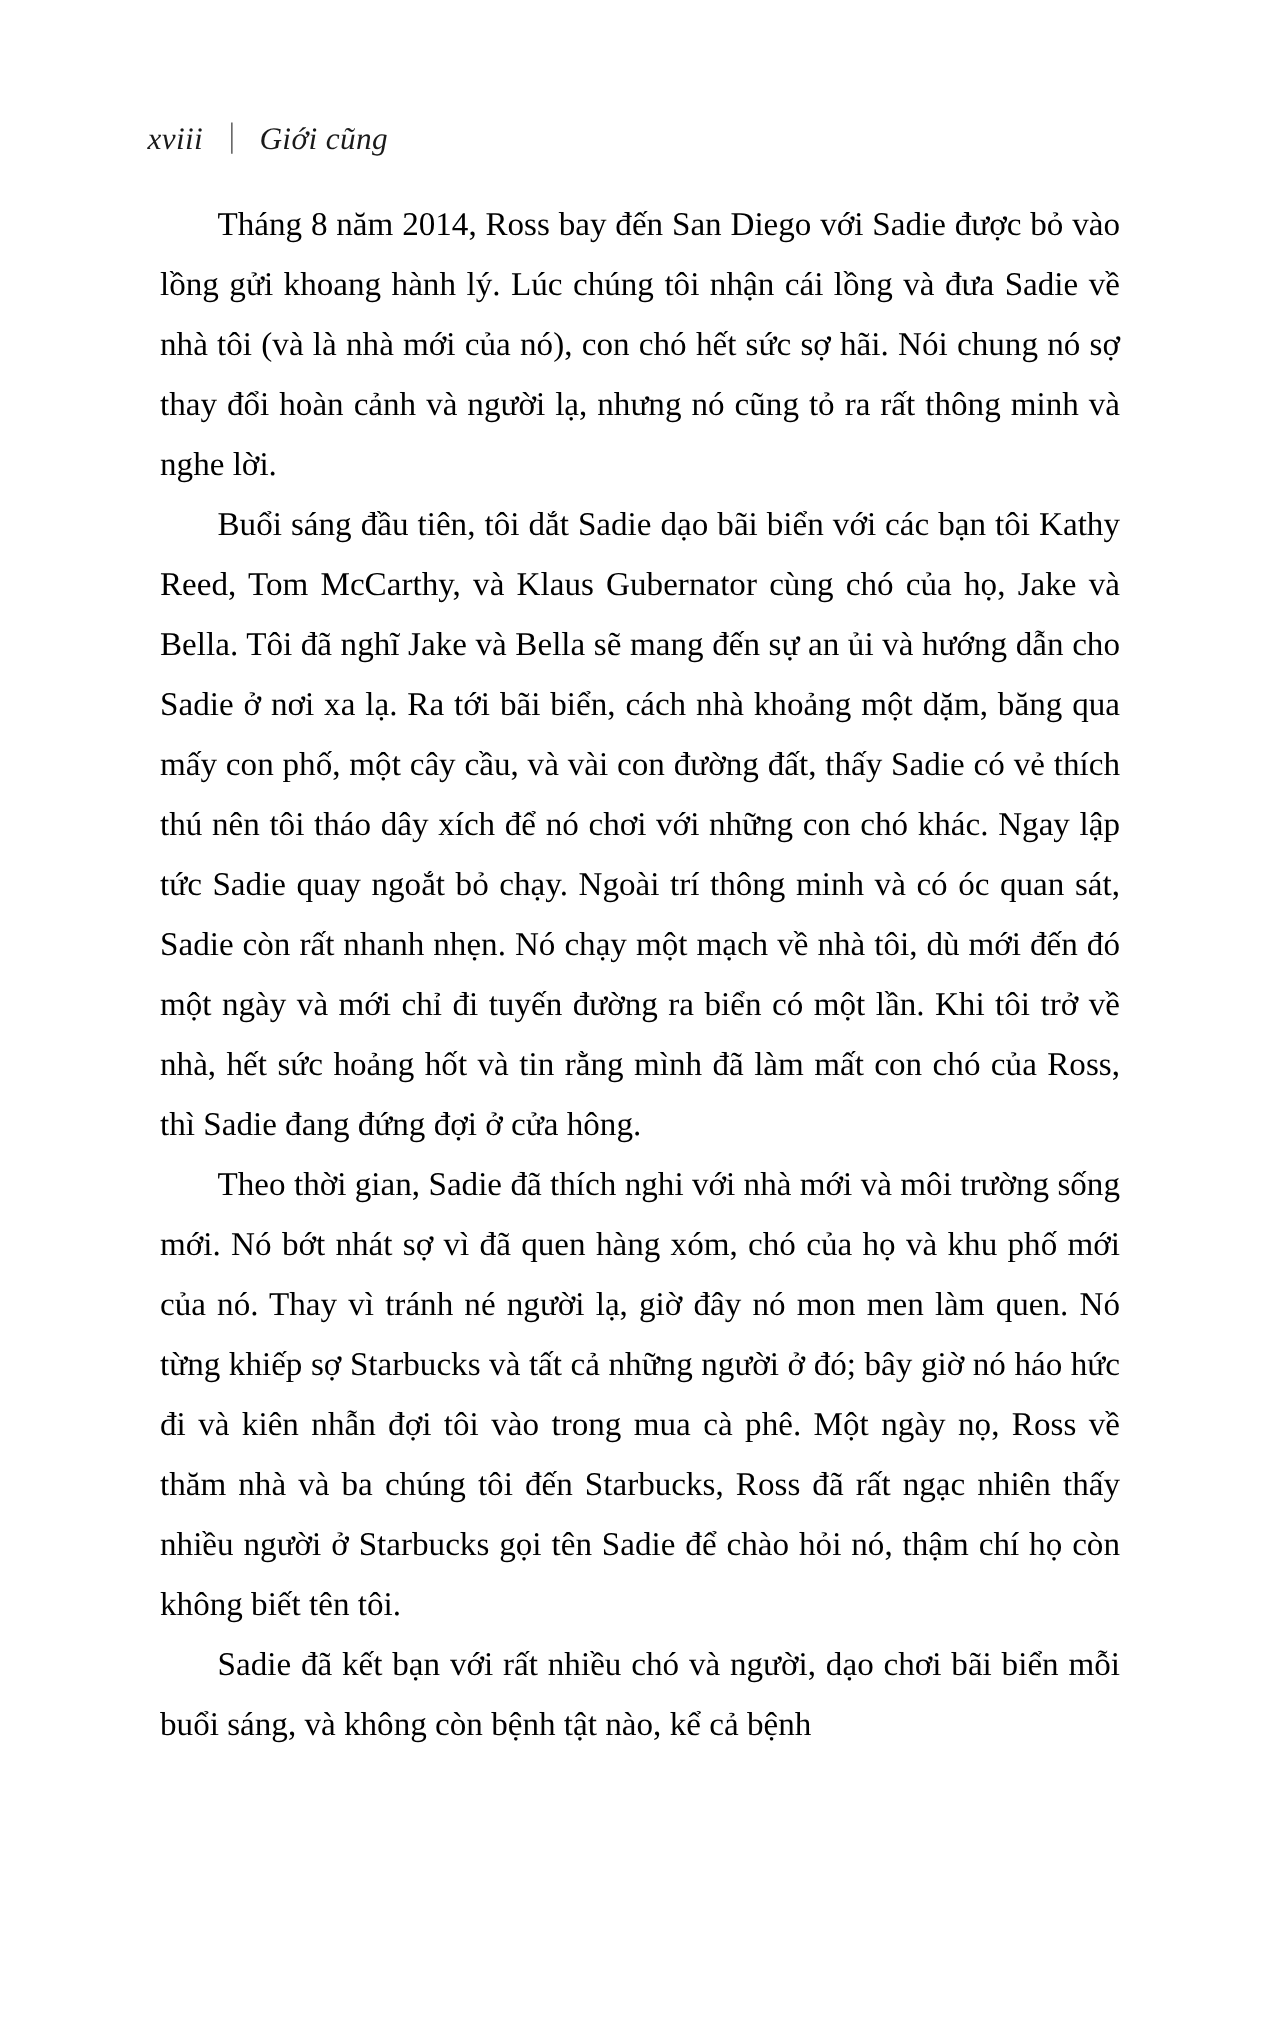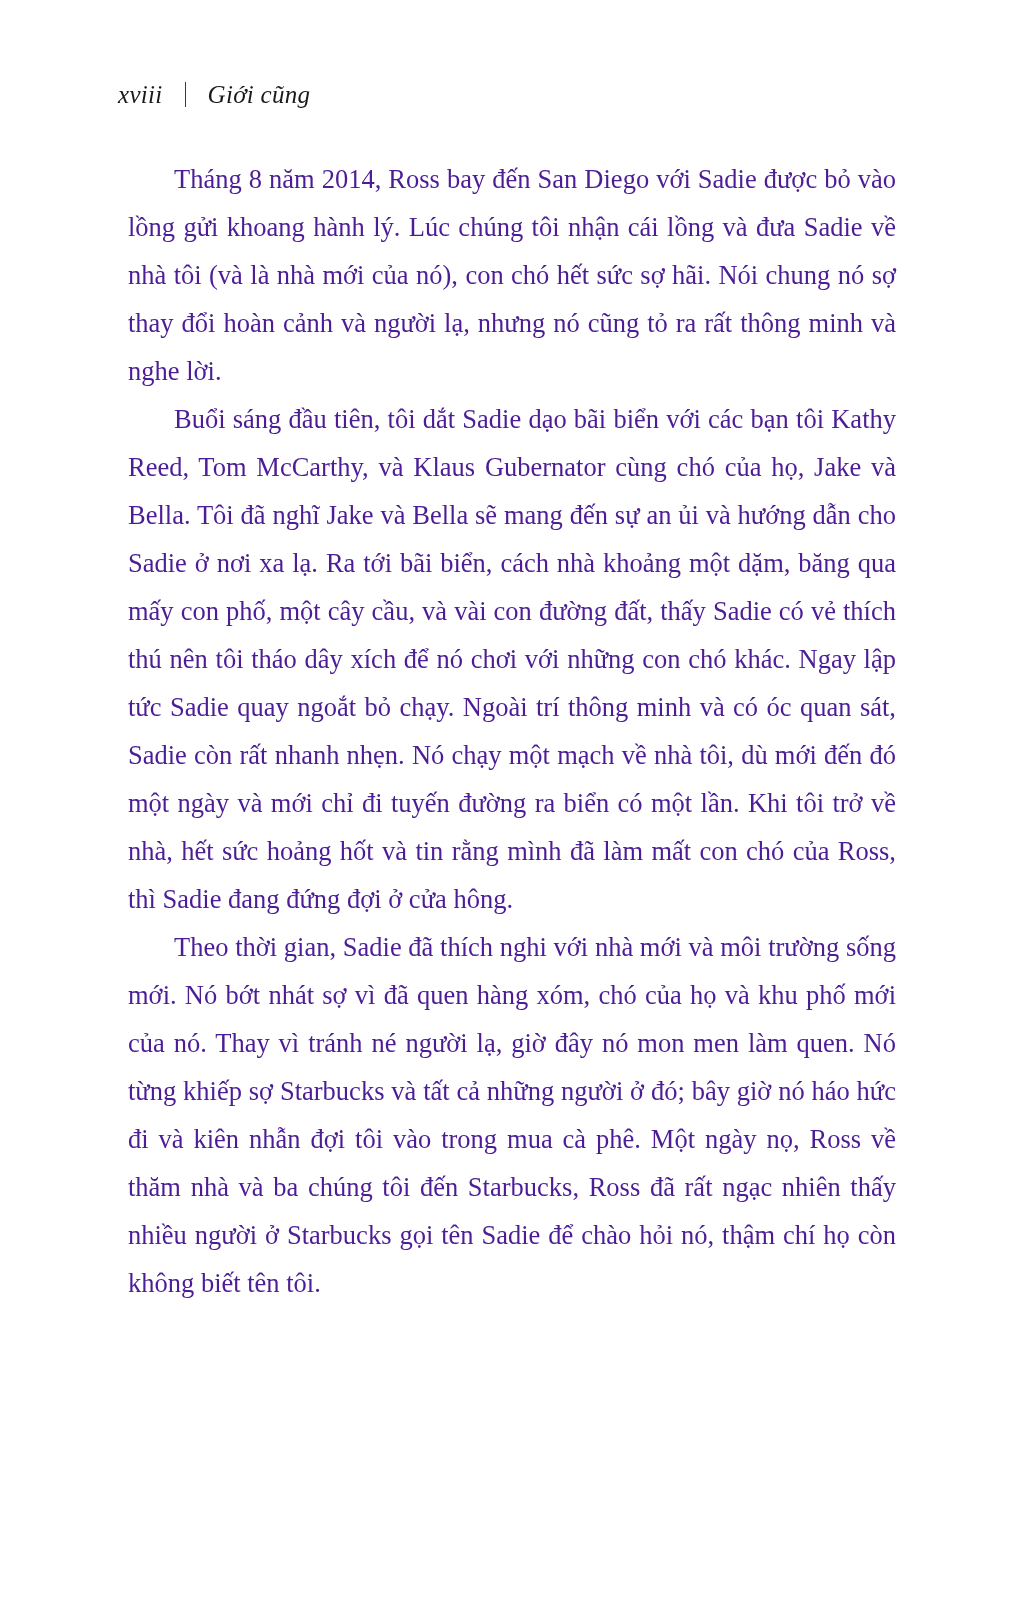--- a/index.html
+++ b/index.html
@@ -17,21 +17,21 @@
   .page {
     position: relative;
     width: 1024px;
     height: 1615px;
     box-sizing: border-box;
     padding: 0;
     background: #ffffff;
   }
   .running-head {
     position: absolute;
-    top: 78px;
+    top: 94px;
     left: 118px;
     display: flex;
     align-items: baseline;
     font-style: italic;
     font-size: 25px;
     color: #1a1a1a;
     letter-spacing: 0.3px;
   }
   .folio {
     font-style: italic;
@@ -52,21 +52,21 @@
   }
   .body-text {
     position: absolute;
     top: 155px;
     left: 128px;
     width: 768px;
     font-size: 26.5px;
     line-height: 48px;
     text-align: justify;
     text-justify: inter-word;
-    color: #4c1d95;
+    color: #000000;
   }
   .body-text p {
     margin: 0;
     text-indent: 46px;
   }
   .body-text p.last-clip {
     overflow: hidden;
   }
 </style>
 </head>
@@ -77,15 +77,16 @@
   <div class="running-head">
     <span class="folio">xviii</span>
     <span class="rh-rule"></span>
     <span class="rh-title">Giới cũng</span>
   </div>
 
   <div class="body-text">
     <p>Tháng 8 năm 2014, Ross bay đến San Diego với Sadie được bỏ vào lồng gửi khoang hành lý. Lúc chúng tôi nhận cái lồng và đưa Sadie về nhà tôi (và là nhà mới của nó), con chó hết sức sợ hãi. Nói chung nó sợ thay đổi hoàn cảnh và người lạ, nhưng nó cũng tỏ ra rất thông minh và nghe lời.</p>
     <p>Buổi sáng đầu tiên, tôi dắt Sadie dạo bãi biển với các bạn tôi Kathy Reed, Tom McCarthy, và Klaus Gubernator cùng chó của họ, Jake và Bella. Tôi đã nghĩ Jake và Bella sẽ mang đến sự an ủi và hướng dẫn cho Sadie ở nơi xa lạ. Ra tới bãi biển, cách nhà khoảng một dặm, băng qua mấy con phố, một cây cầu, và vài con đường đất, thấy Sadie có vẻ thích thú nên tôi tháo dây xích để nó chơi với những con chó khác. Ngay lập tức Sadie quay ngoắt bỏ chạy. Ngoài trí thông minh và có óc quan sát, Sadie còn rất nhanh nhẹn. Nó chạy một mạch về nhà tôi, dù mới đến đó một ngày và mới chỉ đi tuyến đường ra biển có một lần. Khi tôi trở về nhà, hết sức hoảng hốt và tin rằng mình đã làm mất con chó của Ross, thì Sadie đang đứng đợi ở cửa hông.</p>
     <p>Theo thời gian, Sadie đã thích nghi với nhà mới và môi trường sống mới. Nó bớt nhát sợ vì đã quen hàng xóm, chó của họ và khu phố mới của nó. Thay vì tránh né người lạ, giờ đây nó mon men làm quen. Nó từng khiếp sợ Starbucks và tất cả những người ở đó; bây giờ nó háo hức đi và kiên nhẫn đợi tôi vào trong mua cà phê. Một ngày nọ, Ross về thăm nhà và ba chúng tôi đến Starbucks, Ross đã rất ngạc nhiên thấy nhiều người ở Starbucks gọi tên Sadie để chào hỏi nó, thậm chí họ còn không biết tên tôi.</p>
+    <p class="last-clip">Sadie đã kết bạn với rất nhiều chó và người, dạo chơi bãi biển mỗi buổi sáng, và không còn bệnh tật nào, kể cả bệnh</p>
   </div>
 
 </div>
 
 </body></html>

